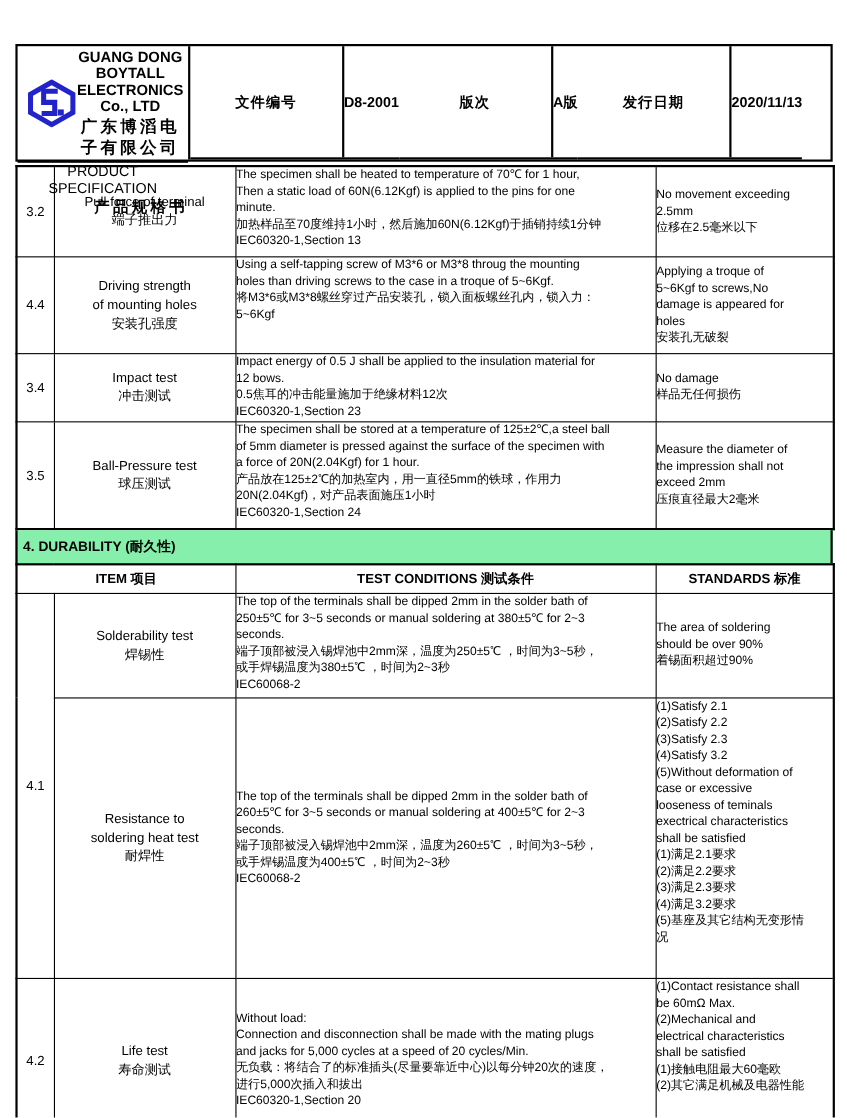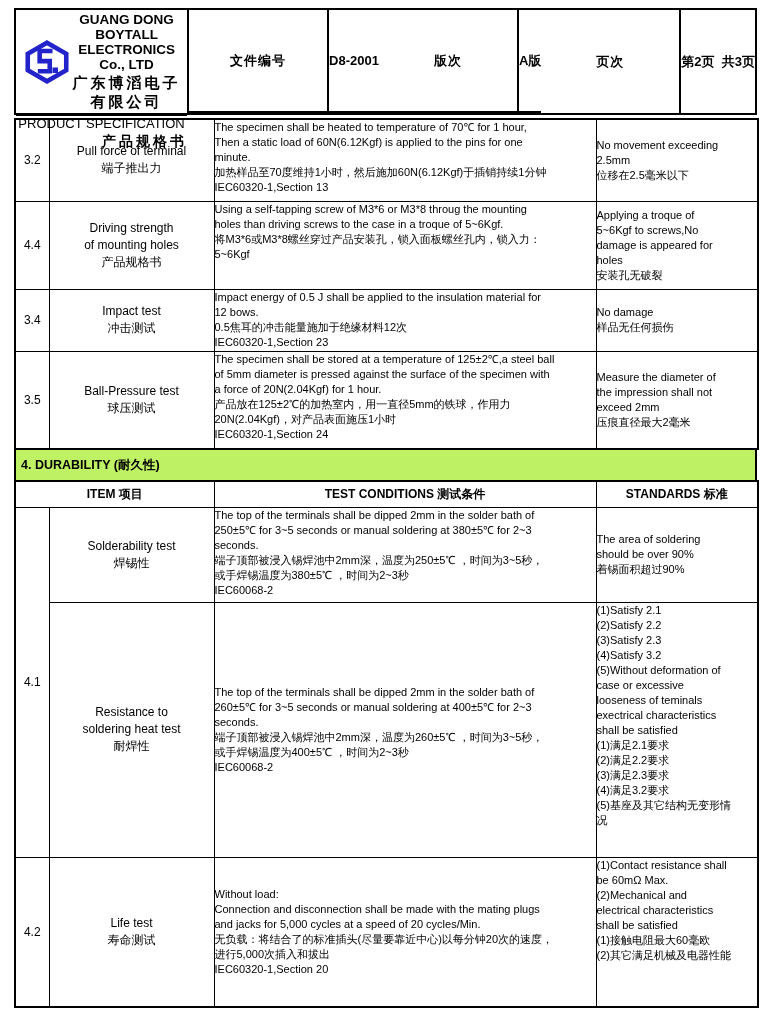--- a/index.html
+++ b/index.html
@@ -1,20 +1,20 @@
 <!DOCTYPE html>
 <html><head>
 <meta charset="utf-8">
 <style>
   html,body { margin:0; padding:0; background:#ffffff; }
   body { width:770px; height:1016px; font-family:"Liberation Sans", sans-serif; color:#000; }
   .page { box-sizing:border-box; width:770px; height:1016px; padding:8px 13px 0 14px; background:#fff; }
 
   
-  .header { display:flex; border:2.5px solid #000; height:107px; box-sizing:border-box; margin-bottom:3px; }
+  .header { display:flex; border:2.5px solid #000; height:107px; box-sizing:border-box; margin-bottom:3px;margin-top:32px; }
   .header-left { width:439px; box-sizing:border-box; border-right:2px solid #000; display:flex; flex-direction:column; }
   .company-row { flex:1.05; border-bottom:2px solid #000; display:flex; align-items:center; padding:2px 4px 2px 8px; }
   .company-names { flex:1; text-align:center; }
   .company-en { font-weight:bold; font-size:13.5px; }
   .company-cn { font-weight:bold; font-size:15px; letter-spacing:3px; margin-top:2px; }
   .title-row { flex:1; display:flex; flex-direction:column; justify-content:center; text-align:center; }
   .doc-title-en { font-weight:normal; font-size:13px; }
   .doc-title-cn { font-weight:bold; font-size:14px; letter-spacing:3px; margin-top:2px;text-align:right; }
   .header-right { flex:1; display:flex; flex-direction:row; }
   .meta-row { flex:1; display:flex; border-bottom:2px solid #000; }
@@ -26,21 +26,21 @@
   table.spec { border-collapse:collapse; table-layout:fixed; width:743px; border:2.5px solid #000; }
   table.spec td { border:1.5px solid #000; padding:0; overflow:hidden; box-sizing:border-box; }
   td.c-num  { text-align:center; vertical-align:middle; font-size:12px; }
   td.c-item { text-align:center; vertical-align:middle; font-size:12px; line-height:17px; white-space:pre-line; }
   td.c-cond { font-size:11px; line-height:15px; padding:1px 3px; vertical-align:top; white-space:pre-line; }
   td.c-std  { font-size:11px; line-height:15px; padding:2px 3px; vertical-align:middle; white-space:pre-line; }
   td.vtop { vertical-align:top; }
   td.vmid { vertical-align:middle; }
   td.th { font-weight:bold; text-align:center; vertical-align:middle; font-size:12px; }
 
-  .section-band { box-sizing:border-box; width:743px; height:30px; border-left:2.5px solid #000; border-right:2.5px solid #000; display:flex; align-items:center; padding-left:5px; font-weight:bold; font-size:12.5px; background:#bef264; }
+  .section-band { box-sizing:border-box; width:743px; height:30px; border-left:2.5px solid #000; border-right:2.5px solid #000; display:flex; align-items:center; padding-left:5px; font-weight:bold; font-size:12.5px; background:#86efac; }
 
   .logo-svg { flex:0 0 auto; }
 </style>
 </head>
 <body>
 
 <div class="page">
 
   <div class="header">
     <div class="header-left">
@@ -61,20 +61,24 @@
       </div>
     </div>
     <div class="header-right">
       <div class="meta-row">
         <div class="meta-label">文件编号</div>
         <div class="meta-value">D8-2001</div>
       </div>
       <div class="meta-row">
         <div class="meta-label">版次</div>
         <div class="meta-value">A版</div>
+      </div>
+      <div class="meta-row">
+        <div class="meta-label">发行日期</div>
+        <div class="meta-value">2020/11/13</div>
       </div>
       <div class="meta-row">
         <div class="meta-label">页次</div>
         <div class="meta-value">第2页  共3页</div>
       </div>
     </div>
   </div>
 
   <table class="spec">
     <colgroup>
@@ -94,21 +98,21 @@
 加热样品至70度维持1小时，然后施加60N(6.12Kgf)于插销持续1分钟
 IEC60320-1,Section 13</td>
       <td class="c-std">No movement exceeding
 2.5mm
 位移在2.5毫米以下</td>
     </tr>
     <tr style="height:88px">
       <td class="c-num">4.4</td>
       <td class="c-item">Driving strength
 of mounting holes
-产品规格书</td>
+安装孔强度</td>
       <td class="c-cond">Using a self-tapping screw of M3*6 or M3*8 throug the mounting
 holes than driving screws to the case in a troque of 5~6Kgf.
 将M3*6或M3*8螺丝穿过产品安装孔，锁入面板螺丝孔内，锁入力：
 5~6Kgf</td>
       <td class="c-std">Applying a troque of
 5~6Kgf to screws,No
 damage is appeared for
 holes
 安装孔无破裂</td>
     </tr>

